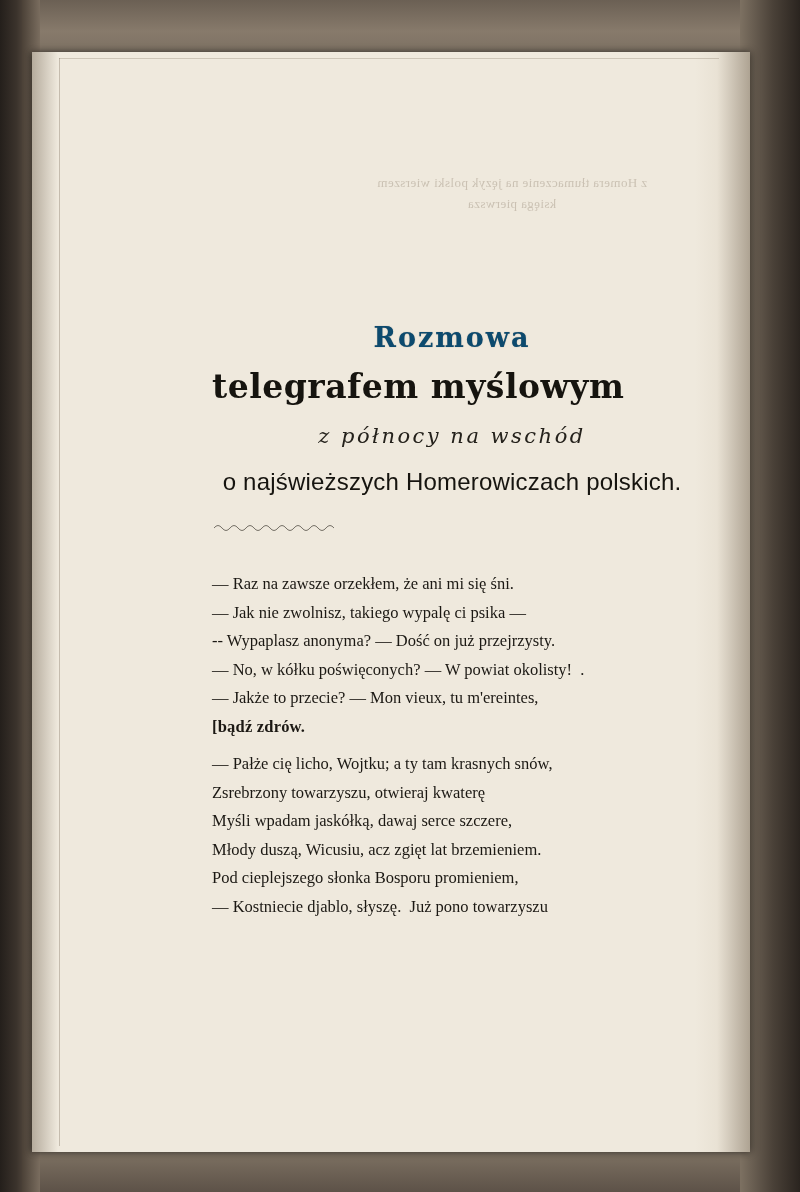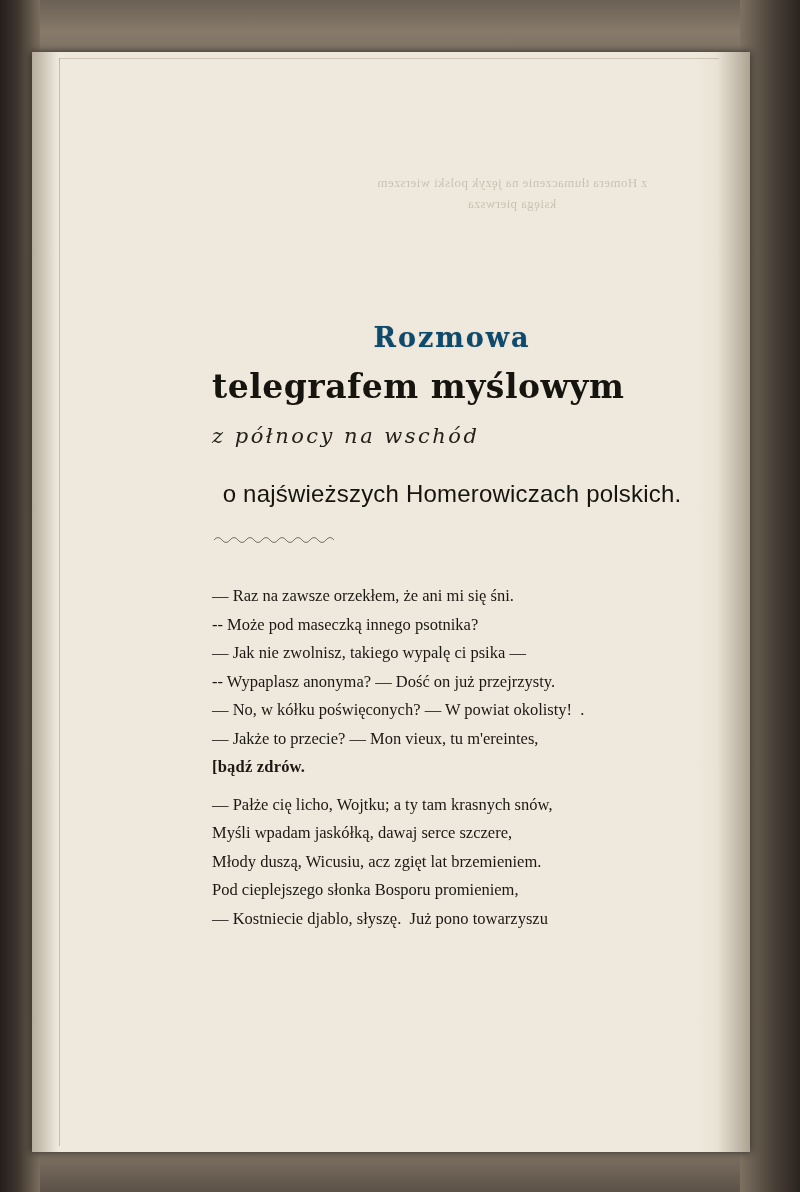--- a/index.html
+++ b/index.html
@@ -110,33 +110,34 @@
   }
   .title-sub {
     font-family: "DejaVu Serif", serif;
     font-weight: bold;
     font-size: 33px;
     letter-spacing: 0.5px;
     margin-top: 14px;
     color: #16140f;
   }
   .title-script {
+    text-align: center;
     font-family: "DejaVu Serif", serif;
     font-size: 21px;
     font-style: italic;
     letter-spacing: 2.5px;
     margin-top: 18px;
     color: #24211b;
   }
   .title-last {
     text-align: center;
     font-family: "Liberation Sans", sans-serif;
     font-size: 24px;
     letter-spacing: 0.2px;
-    margin-top: 32px;
+    margin-top: 20px;
     color: #16140f;
   }
   .rule {
     margin: 26px auto 0 auto;
     width: 130px;
     height: 10px;
     opacity: 0.75;
   }
   .poem {
     margin-top: 34px;
@@ -192,28 +193,28 @@
       <div class="title-sub">telegrafem myślowym</div>
       <div class="title-script">z północy na wschód</div>
       <div class="title-last">o najświeższych Homerowiczach polskich.</div>
 
       <svg class="rule" viewBox="0 0 130 10">
         <path d="M2,6 q4,-5 8,0 t8,0 t8,0 t8,0 t8,0 t8,0 t8,0 t8,0 t8,0 t8,0 t8,0 t8,0 t8,0 t8,0 t8,0" fill="none" stroke="#3a352c" stroke-width="0.9"></path>
       </svg>
 
       <div class="poem" id="poem">
           <div class="line">— Raz na zawsze orzekłem, że ani mi się śni.</div>
-          <div class="line">-- Może pod maseczką innego psotnika?</div>
           <div class="line">— Jak nie zwolnisz, takiego wypalę ci psika —</div>
           <div class="line">-- Wypaplasz anonyma? — Dość on już przejrzysty.</div>
           <div class="line">— No, w kółku poświęconych? — W powiat okolisty!  .</div>
           <div class="line">— Jakże to przecie? — Mon vieux, tu m'ereintes,</div>
           <div class="line indent">[bądź zdrów.</div>
           <div class="gap"></div>
           <div class="line">— Pałże cię licho, Wojtku; a ty tam krasnych snów,</div>
+          <div class="line">Zsrebrzony towarzyszu, otwieraj kwaterę</div>
           <div class="line">Myśli wpadam jaskółką, dawaj serce szczere,</div>
           <div class="line">Młody duszą, Wicusiu, acz zgięt lat brzemieniem.</div>
           <div class="line">Pod cieplejszego słonka Bosporu promieniem,</div>
           <div class="line">— Kostniecie djablo, słyszę.  Już pono towarzyszu</div>
         </div>
 
     </div>
   </div>
 </div>
 

